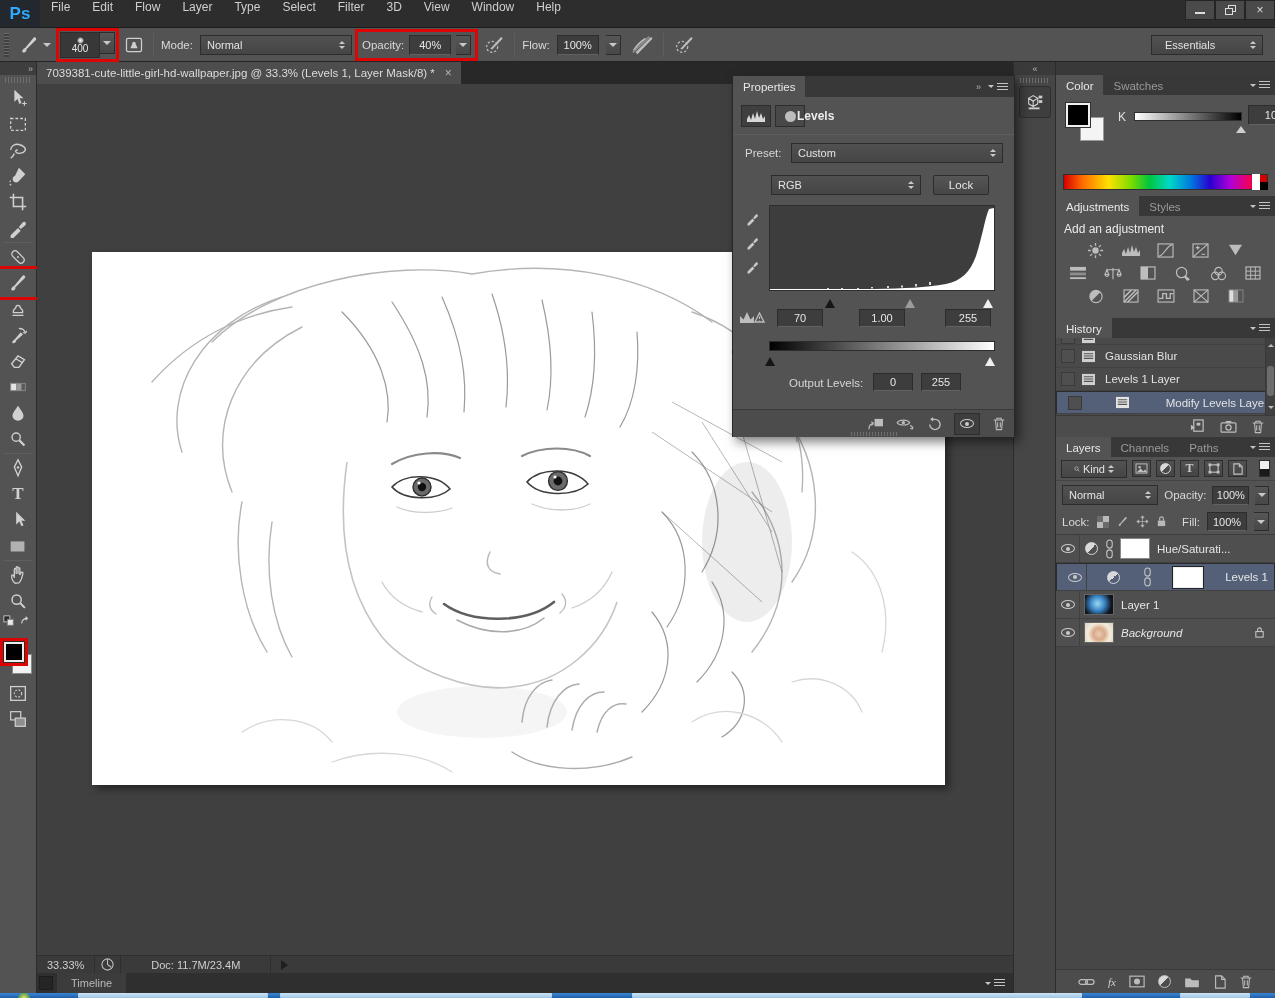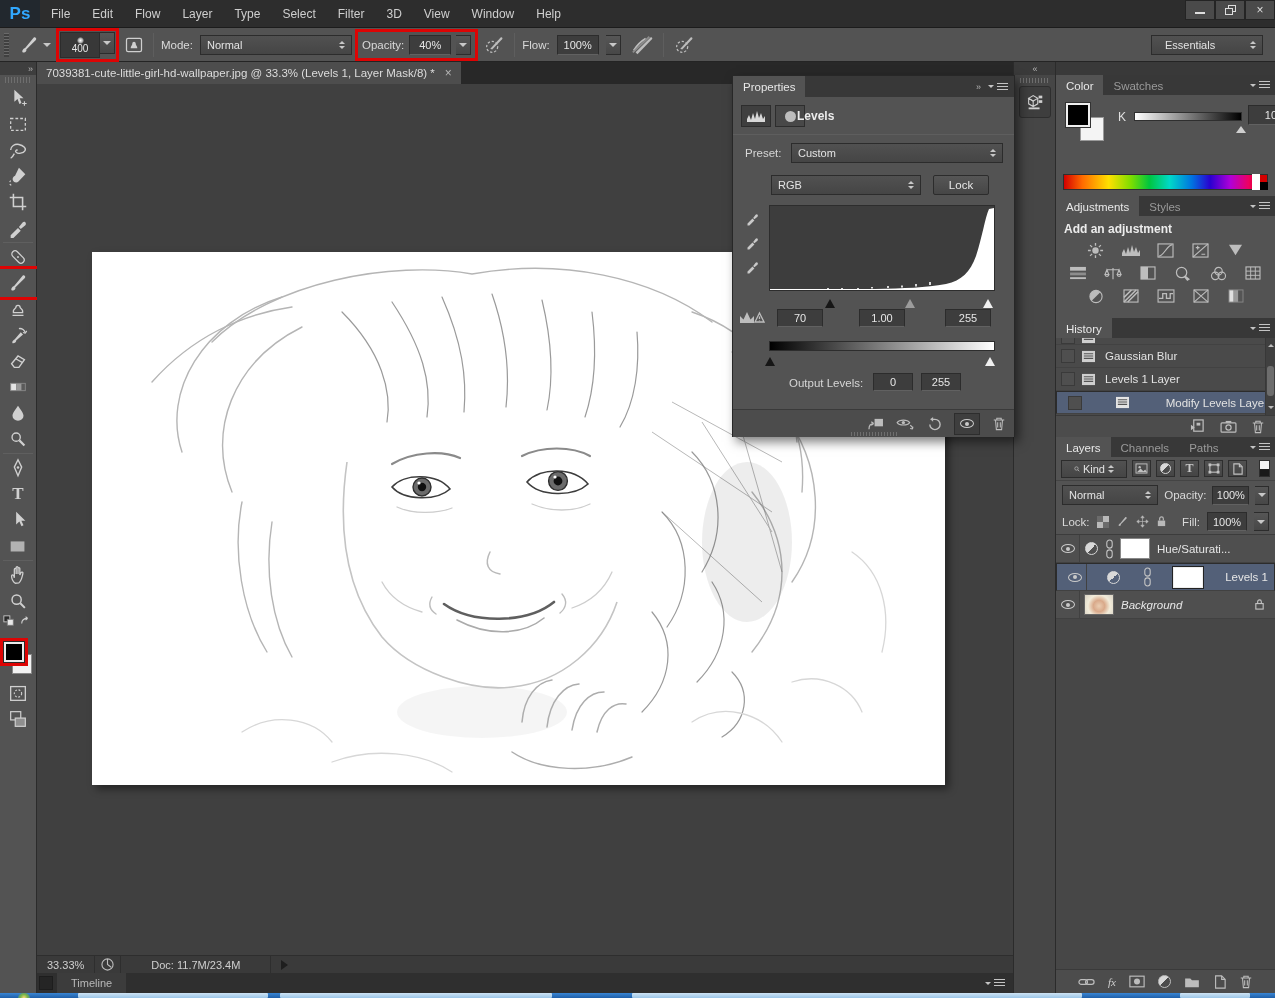--- a/index.html
+++ b/index.html
@@ -2,21 +2,21 @@
 <html><head>
 <meta charset="utf-8">
 <style>
   html,body{margin:0;padding:0;background:#222;}
   *{box-sizing:border-box;}
   .screen{position:relative;width:1275px;height:998px;overflow:hidden;background:#535353;
           font-family:"Liberation Sans",sans-serif;color:#d6d6d6;font-size:12px;-webkit-font-smoothing:antialiased;}
   
   .menubar{position:absolute;left:0;top:0;right:0;height:28px;background:#2d2d2d;border-bottom:1px solid #1c1c1c;display:flex;align-items:stretch;}
   .pslogo{width:40px;display:flex;align-items:center;justify-content:center;color:#31a8ff;font-weight:bold;font-size:17px;background:#22282e;}
-  .menus{display:flex;align-items:center;}
+  .menus{display:flex;}
   .menus span{padding:0 11px;color:#cfcfcf;cursor:default;}
   .wctrls{margin-left:auto;display:flex;align-items:flex-start;}
   .wc{width:30px;height:20px;display:flex;align-items:center;justify-content:center;background:#4a4a4a;border:1px solid #242424;color:#ddd;font-size:12px;}
   .min-i{width:10px;height:2px;background:#ddd;margin-top:6px;}
   .rest-i{position:relative;width:11px;height:10px;}
   .rest-i i{position:absolute;border:1px solid #ddd;width:8px;height:7px;}
   .rest-i i:first-child{right:0;top:0;}
   .rest-i i:last-child{left:0;bottom:0;background:#4a4a4a;}
   
   .optionsbar{position:absolute;left:0;top:29px;right:0;height:33px;background:#535353;border-bottom:1px solid #242424;display:flex;align-items:center;gap:7px;padding:0 4px;}
@@ -93,21 +93,21 @@
   .cp-slider{position:absolute;left:78px;top:17px;width:108px;height:9px;background:linear-gradient(to right,#ffffff,#000000);border:1px solid #2f2f2f;}
   .cp-thumb{position:absolute;left:180px;top:26px;width:0;height:0;border:5px solid transparent;border-bottom:7px solid #cfcfcf;}
   .cp-val{position:absolute;left:192px;top:10px;width:52px;height:20px;}
   .spectrum{position:absolute;left:7px;right:7px;bottom:6px;height:16px;border:1px solid #2f2f2f;
     background:linear-gradient(to right,#d40000,#ff6a00 9%,#ffe000 22%,#7ddd00 33%,#00c53f 42%,#00d9c8 52%,#0073e0 63%,#2a00d0 72%,#b000d8 82%,#ef0060 91%,#d40000 97%);}
   .spec-ends{position:absolute;right:7px;bottom:6px;width:16px;height:16px;}
   .spec-ends .w{position:absolute;right:8px;top:0;width:8px;height:16px;background:#fff;}
   .spec-ends .k{position:absolute;right:0;top:8px;width:8px;height:8px;background:#000;}
   
   .adj-body{height:102px;padding:4px 8px;}
-  .adj-h{font-weight:bold;color:#ececec;font-size:12px;margin:2px 0 6px;}
+  .adj-h{font-weight:normal;color:#ececec;font-size:12px;margin:2px 0 6px;}
   .adj-row{display:flex;justify-content:center;gap:13px;margin-bottom:7px;}
   .adj-row .ai{width:22px;height:16px;display:flex;align-items:center;justify-content:center;}
   
   .hist-body{position:relative;height:77px;background:#4a4a4a;overflow:hidden;}
   .hrow{height:23px;display:flex;align-items:center;border-bottom:1px solid #424242;background:#4a4a4a;}
   .hrow.sliver{height:7px;align-items:flex-end;overflow:hidden;}
   .hrow.sel{background:#536078;}
   .h-well{width:14px;height:14px;border:1px solid #3a3a3a;background:#4f4f4f;margin:0 6px 0 5px;flex:none;}
   .h-doc{margin-right:9px;flex:none;}
   .hrow .t{font-size:11.5px;color:#e2e2e2;}
@@ -870,20 +870,27 @@
             <rect x="2" y="1" width="6" height="9" rx="3" fill="none" stroke="#c4c4c4" stroke-width="1.2"></rect>
             <rect x="2" y="12" width="6" height="9" rx="3" fill="none" stroke="#c4c4c4" stroke-width="1.2"></rect>
           </svg>
         <span class="thumb msel"></span>
         <span class="lname">Levels 1</span>
       </div>
       <div class="lrow">
         <span class="l-eye">
             <span class="eye"></span>
           </span>
+        <span class="thumb img1"></span>
+        <span class="lname">Layer 1</span>
+      </div>
+      <div class="lrow">
+        <span class="l-eye">
+            <span class="eye"></span>
+          </span>
         <span class="thumb img2"></span>
         <span class="lname it">Background</span>
         <svg class="l-lock" width="11" height="13" viewBox="0 0 12 14">
             <rect x="2" y="6" width="8" height="6" fill="none" stroke="#c4c4c4" stroke-width="1.2"></rect>
             <path d="M4 6V4a2 2 0 014 0v2" fill="none" stroke="#c4c4c4" stroke-width="1.2"></path>
           </svg>
       </div>
       <div class="ly-fill"></div>
       <div class="ly-foot">
         <svg width="17" height="10" viewBox="0 0 18 10">

